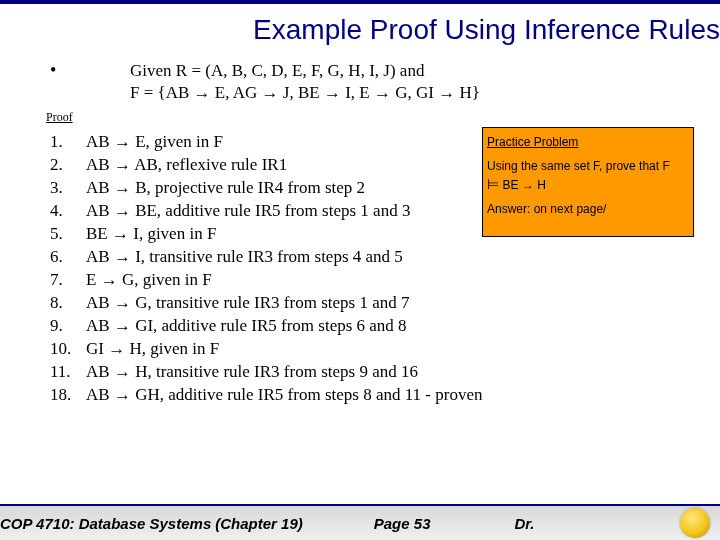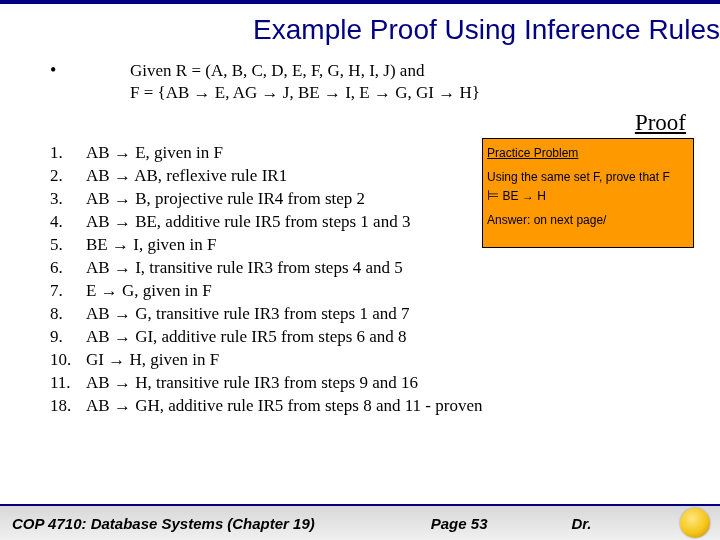--- a/index.html
+++ b/index.html
@@ -34,24 +34,23 @@
   .bullet {
     width: 36px;
     font-size: 18px;
   }
   .given-text {
     font-size: 17px;
     line-height: 1.3;
     margin-left: 44px;
   }
   .proof-heading {
-    font-size: 23px;
+    font-size: 12px;
     text-decoration: underline;
     margin: 6px 0 6px -4px;
-    text-align: right;
   }
   .proof-area {
     position: relative;
   }
   .proof-list {
     font-size: 17px;
     line-height: 1.35;
   }
   .proof-row {
     display: flex;
@@ -85,31 +84,31 @@
     height: 34px;
     border-top: 2px solid #000080;
     background: linear-gradient(#d8d8d8, #f0f0f0);
     display: flex;
     align-items: center;
     font-family: Arial, sans-serif;
     font-size: 15px;
     font-style: italic;
     font-weight: bold;
     color: #000;
-    padding-left: 12px;
+    padding-left: 0;
   }
   .footer .course {
     flex: 0 0 auto;
   }
   .footer .chapter {
     margin-left: 4px;
     font-style: italic;
   }
   .footer .page {
-    margin-left: 116px;
+    margin-left: 71px;
   }
   .footer .dr {
     margin-left: 84px;
   }
   .logo {
     position: absolute;
     right: 10px;
     bottom: 2px;
     width: 30px;
     height: 30px;

